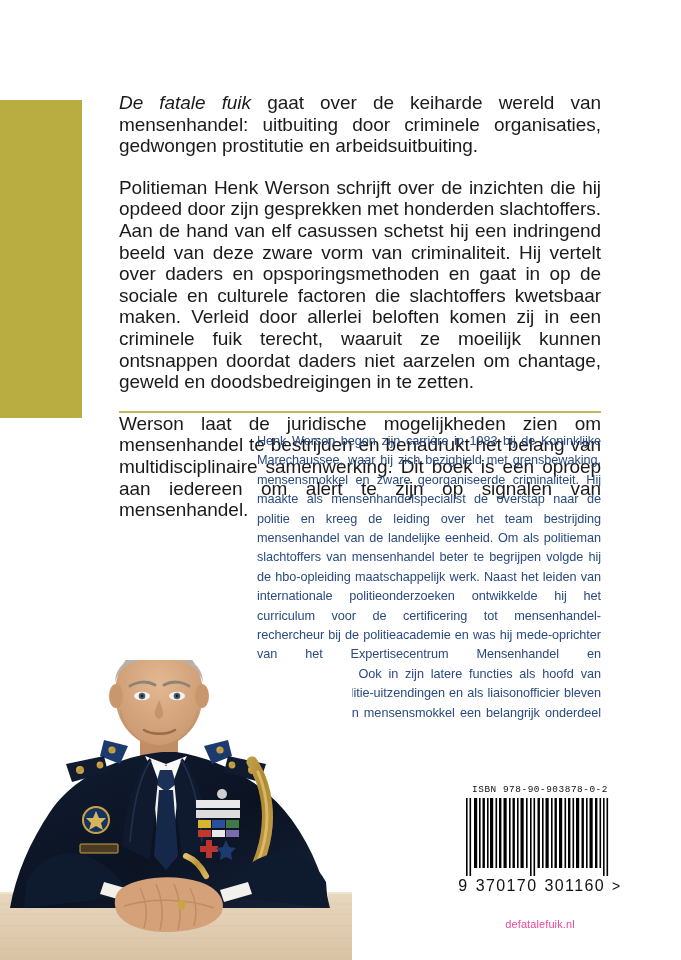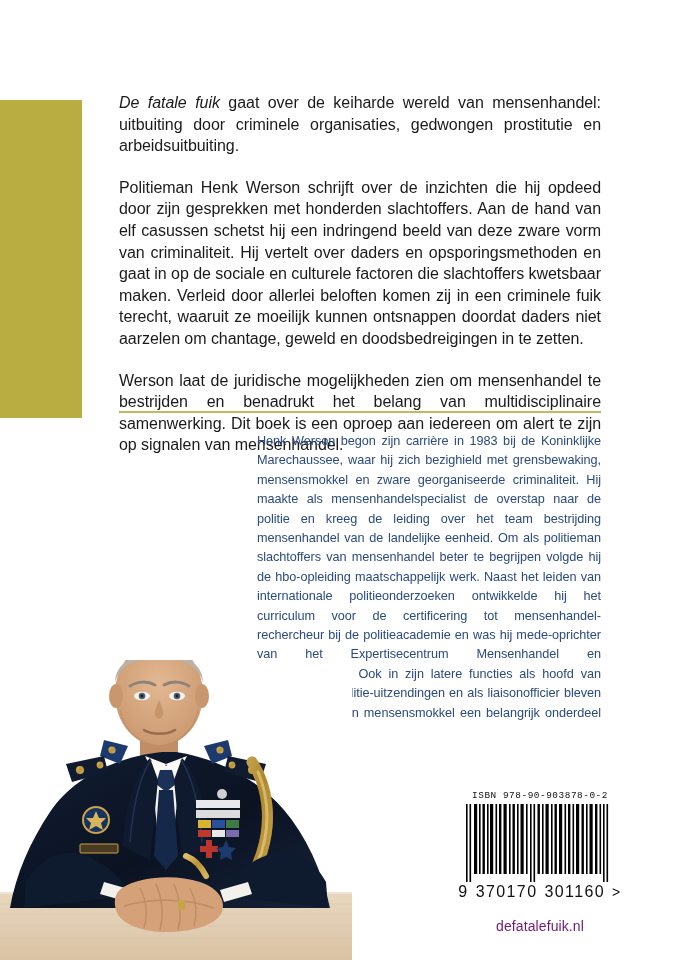--- a/index.html
+++ b/index.html
@@ -32,21 +32,21 @@
     background: #b9ad42;
   }
 
   
   .blurb {
     position: absolute;
     left: 119px;
     top: 92px;
     width: 482px;
     color: #1a1a1a;
-    font-size: 16px;
+    font-size: 19px;
     line-height: 21.6px;
     text-align: justify;
     text-justify: inter-word;
     letter-spacing: -0.05px;
   }
   .blurb p {
     margin: 0 0 20px 0;
   }
   .blurb p:last-child {
     margin-bottom: 12px;
@@ -111,21 +111,21 @@
     left: 455px;
     top: 778px;
     width: 170px;
   }
   .isbn-text {
     font-family: "Liberation Mono", "DejaVu Sans Mono", monospace;
     font-size: 9.4px;
     letter-spacing: 0.55px;
     color: #111111;
     text-align: center;
-    margin: 12px 0 3px 0;
+    margin: 6px 0 3px 0;
     white-space: nowrap;
   }
   .barcode-bars {
     display: block;
     width: 152px;
     height: 78px;
     margin: 0 auto;
   }
   .barcode-digits {
     display: flex;
@@ -142,22 +142,22 @@
   .barcode-digits .grp  { margin-right: 7px; }
   .barcode-digits .tail { font-size: 14px; }
 
   
   .website {
     position: absolute;
     left: 455px;
     top: 918px;
     width: 170px;
     text-align: center;
-    font-size: 14px;
-    color: #701a75;
+    font-size: 11px;
+    color: #ec4899;
     letter-spacing: 0.1px;
   }
 </style>
 </head>
 <body>
 
 <div id="cover">
 
   <div class="gold-bar"></div>
 

